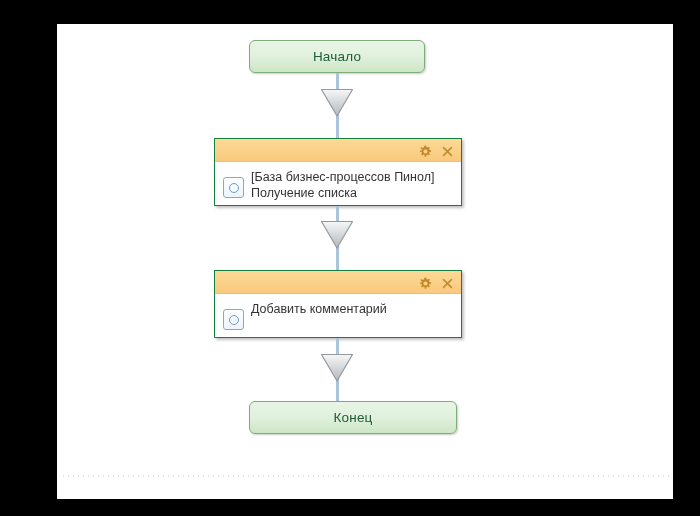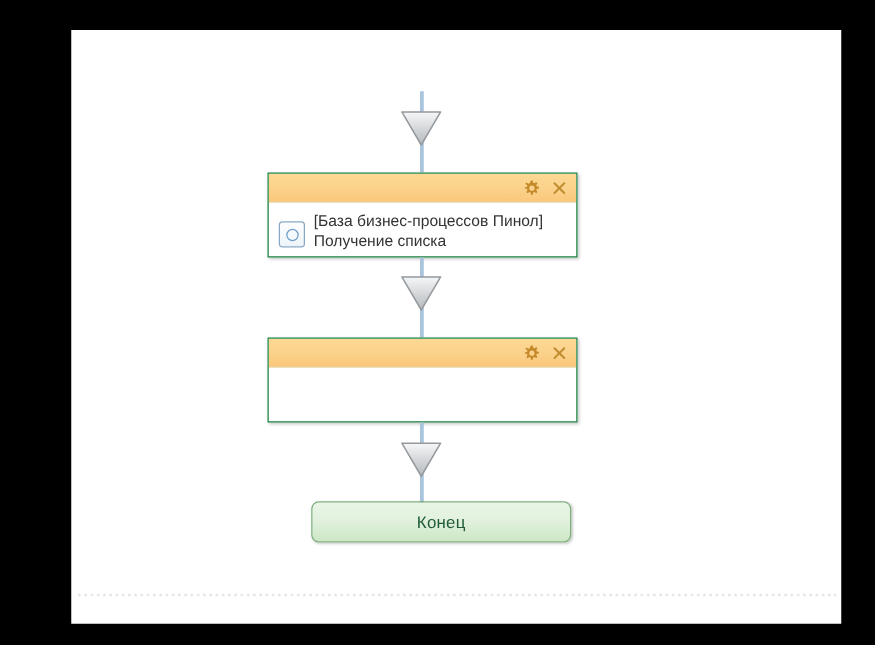--- a/index.html
+++ b/index.html
@@ -141,20 +141,23 @@
     height: 30px;
   }
 </style>
 </head>
 <body>
 
 <div id="frame">
 
   <div id="canvas">
 
+    <div class="node term" style="left:192px; top:16px; width:176px; height:33px;">
+      <span class="term-label">Начало</span>
+    </div>
 
     <div class="conn-line" style="left:279px; top:49px; height:65px;"></div>
     <div class="arrow-head" style="left:263px; top:64px;">
       <svg width="34" height="30" viewBox="0 0 34 30">
         <defs>
           <linearGradient id="ag1" x1="0" y1="0" x2="0" y2="1">
             <stop offset="0%" stop-color="#f6f7f8"></stop>
             <stop offset="100%" stop-color="#b4b8bc"></stop>
           </linearGradient>
         </defs>
@@ -206,20 +209,26 @@
             <path fill="#c48a2a" d="M7.1 0.6h1.8l0.3 2.0 1.4 0.6 1.6-1.2 1.3 1.3-1.2 1.6 0.6 1.4 2.0 0.3v1.8l-2.0 0.3-0.6 1.4 1.2 1.6-1.3 1.3-1.6-1.2-1.4 0.6-0.3 2.0H7.1l-0.3-2.0-1.4-0.6-1.6 1.2-1.3-1.3 1.2-1.6-0.6-1.4-2.0-0.3V7.1l2.0-0.3 0.6-1.4L1.5 3.8l1.3-1.3 1.6 1.2 1.4-0.6z"></path>
             <circle cx="8" cy="8" r="2.55" fill="#fbd18a"></circle>
           </svg>
         </span>
         <span class="hdr-icon">
           <svg width="13" height="13" viewBox="0 0 16 16">
             <path stroke="#c08d2f" stroke-width="2" stroke-linecap="round" d="M3.2 3.2 L12.8 12.8 M12.8 3.2 L3.2 12.8"></path>
           </svg>
         </span>
       </div>
+      <div class="task-body">
+        <span class="task-glyph">
+          <span class="ring"></span>
+        </span>
+        <span class="task-text">Добавить комментарий</span>
+      </div>
     </div>
 
     <div class="conn-line" style="left:279px; top:314px; height:65px;"></div>
     <div class="arrow-head" style="left:263px; top:329px;">
       <svg width="34" height="30" viewBox="0 0 34 30">
         <defs>
           <linearGradient id="ag3" x1="0" y1="0" x2="0" y2="1">
             <stop offset="0%" stop-color="#f6f7f8"></stop>
             <stop offset="100%" stop-color="#b4b8bc"></stop>
           </linearGradient>

